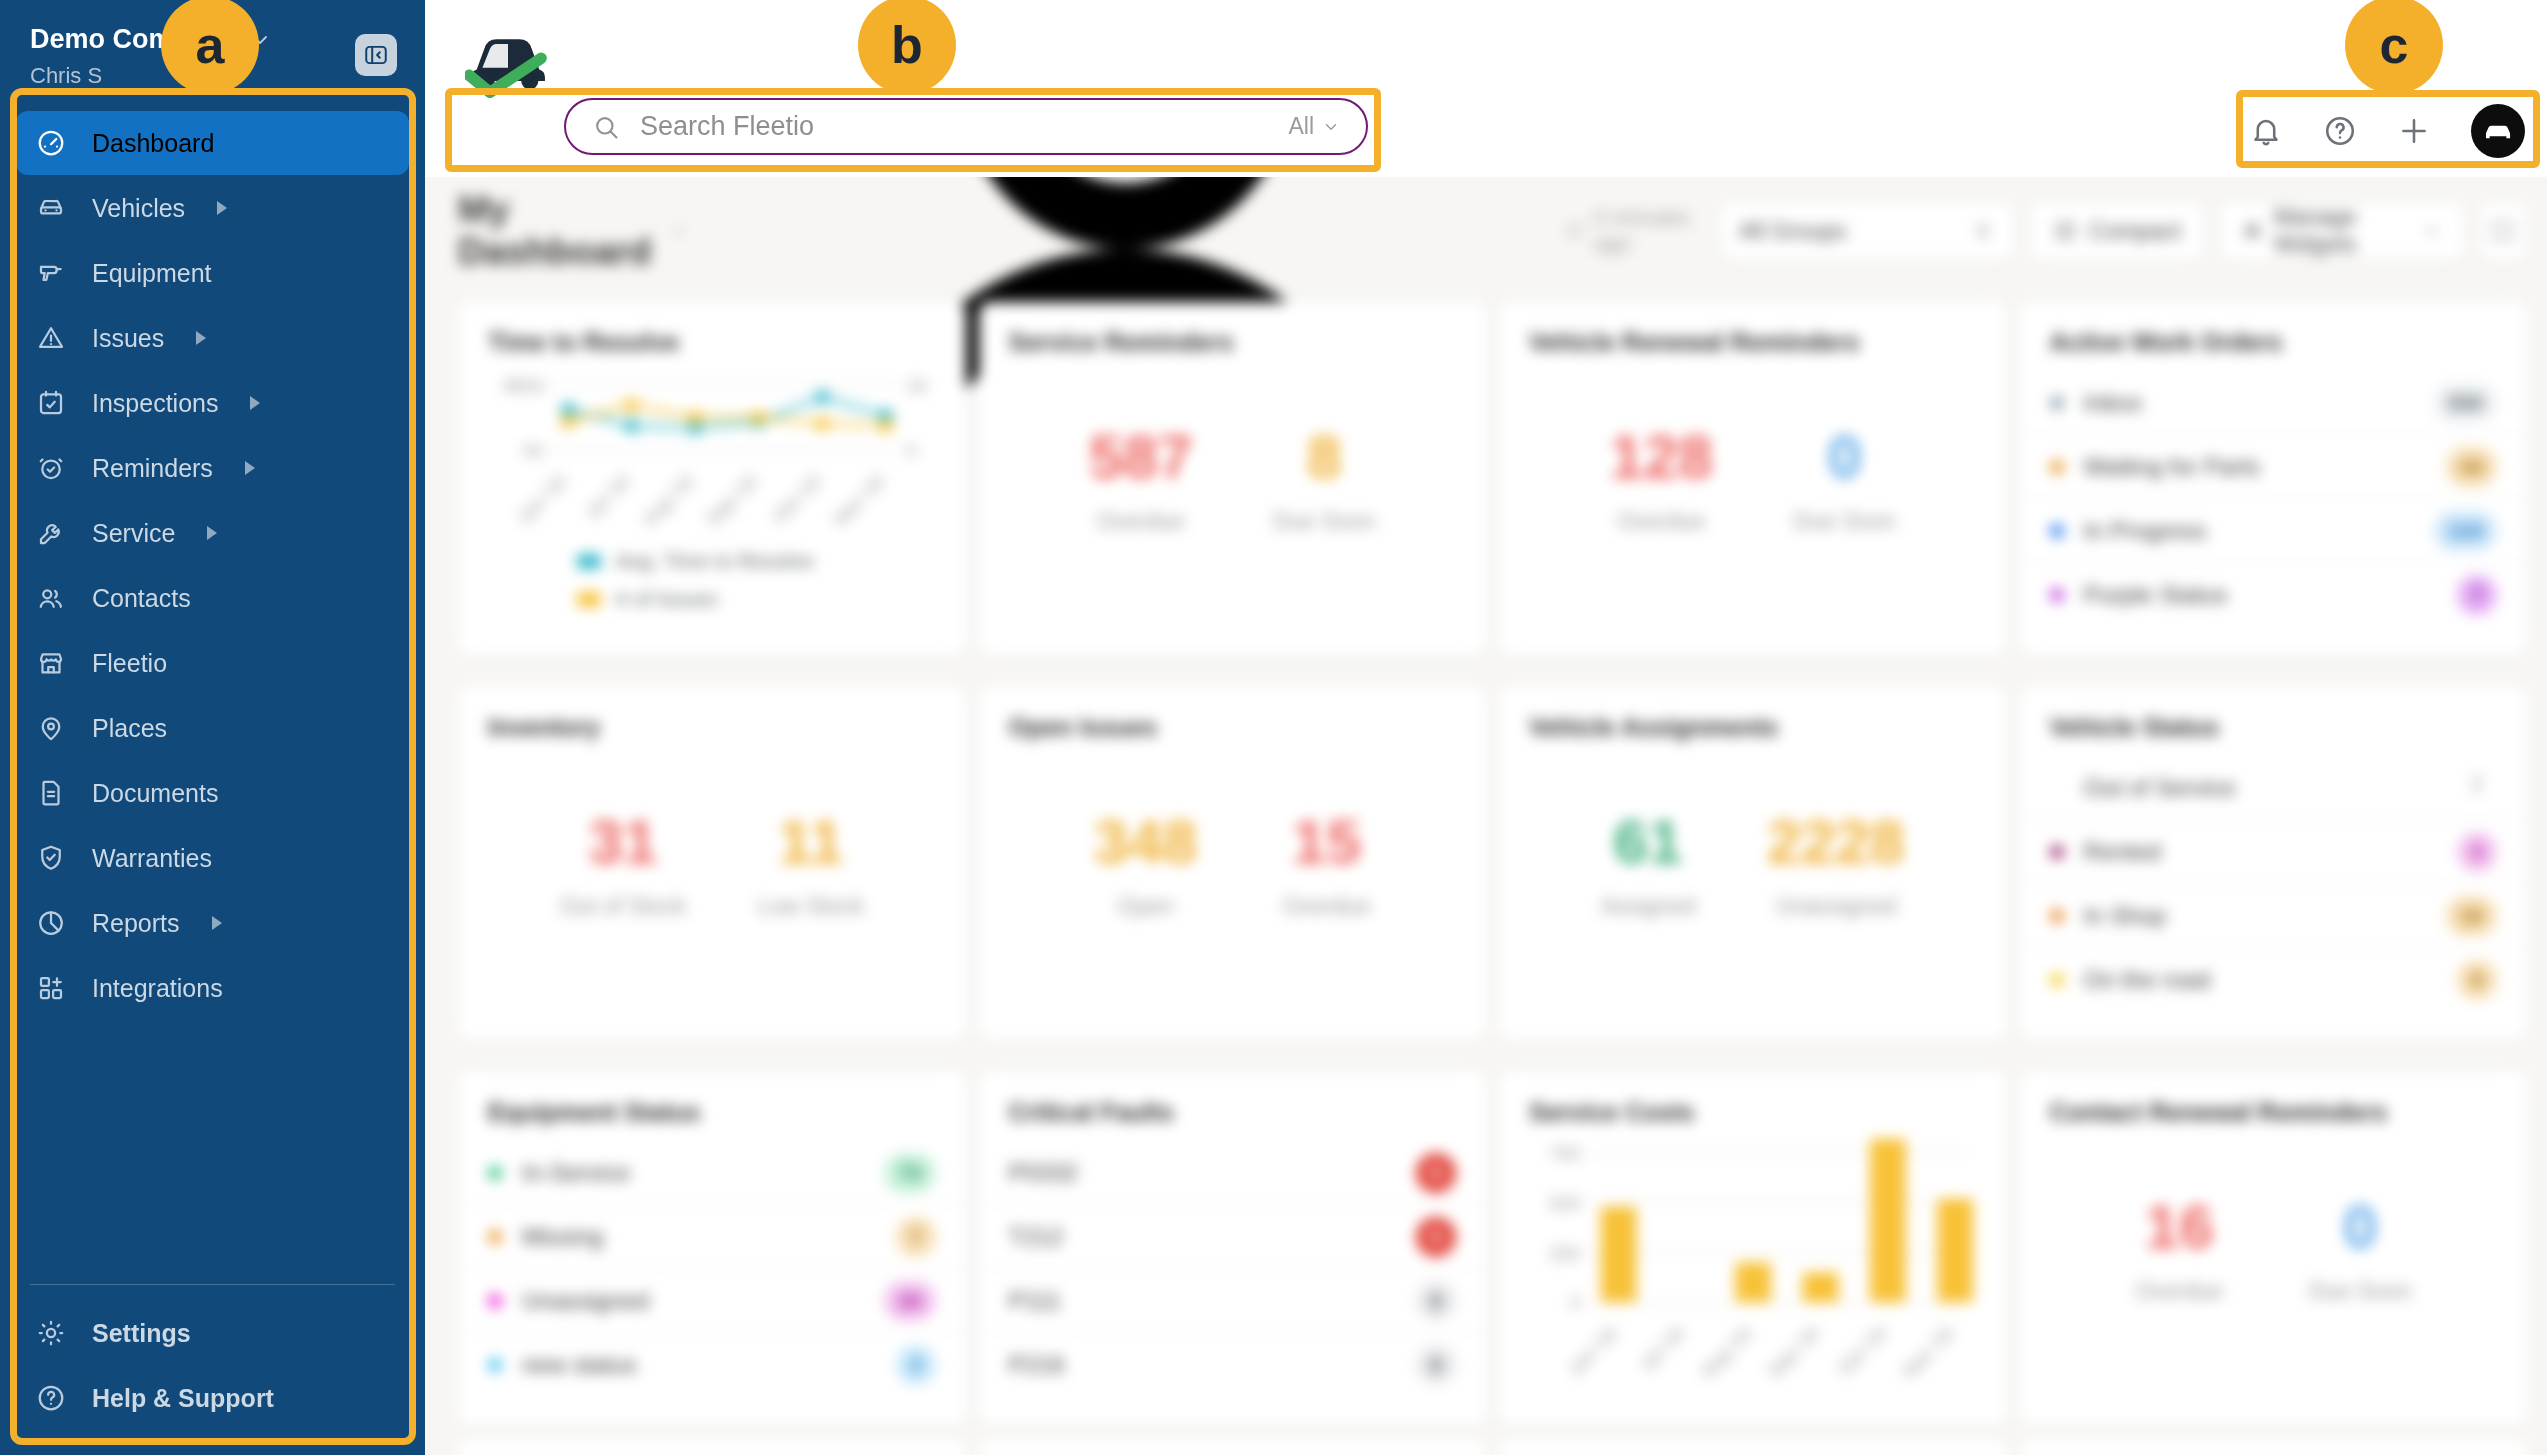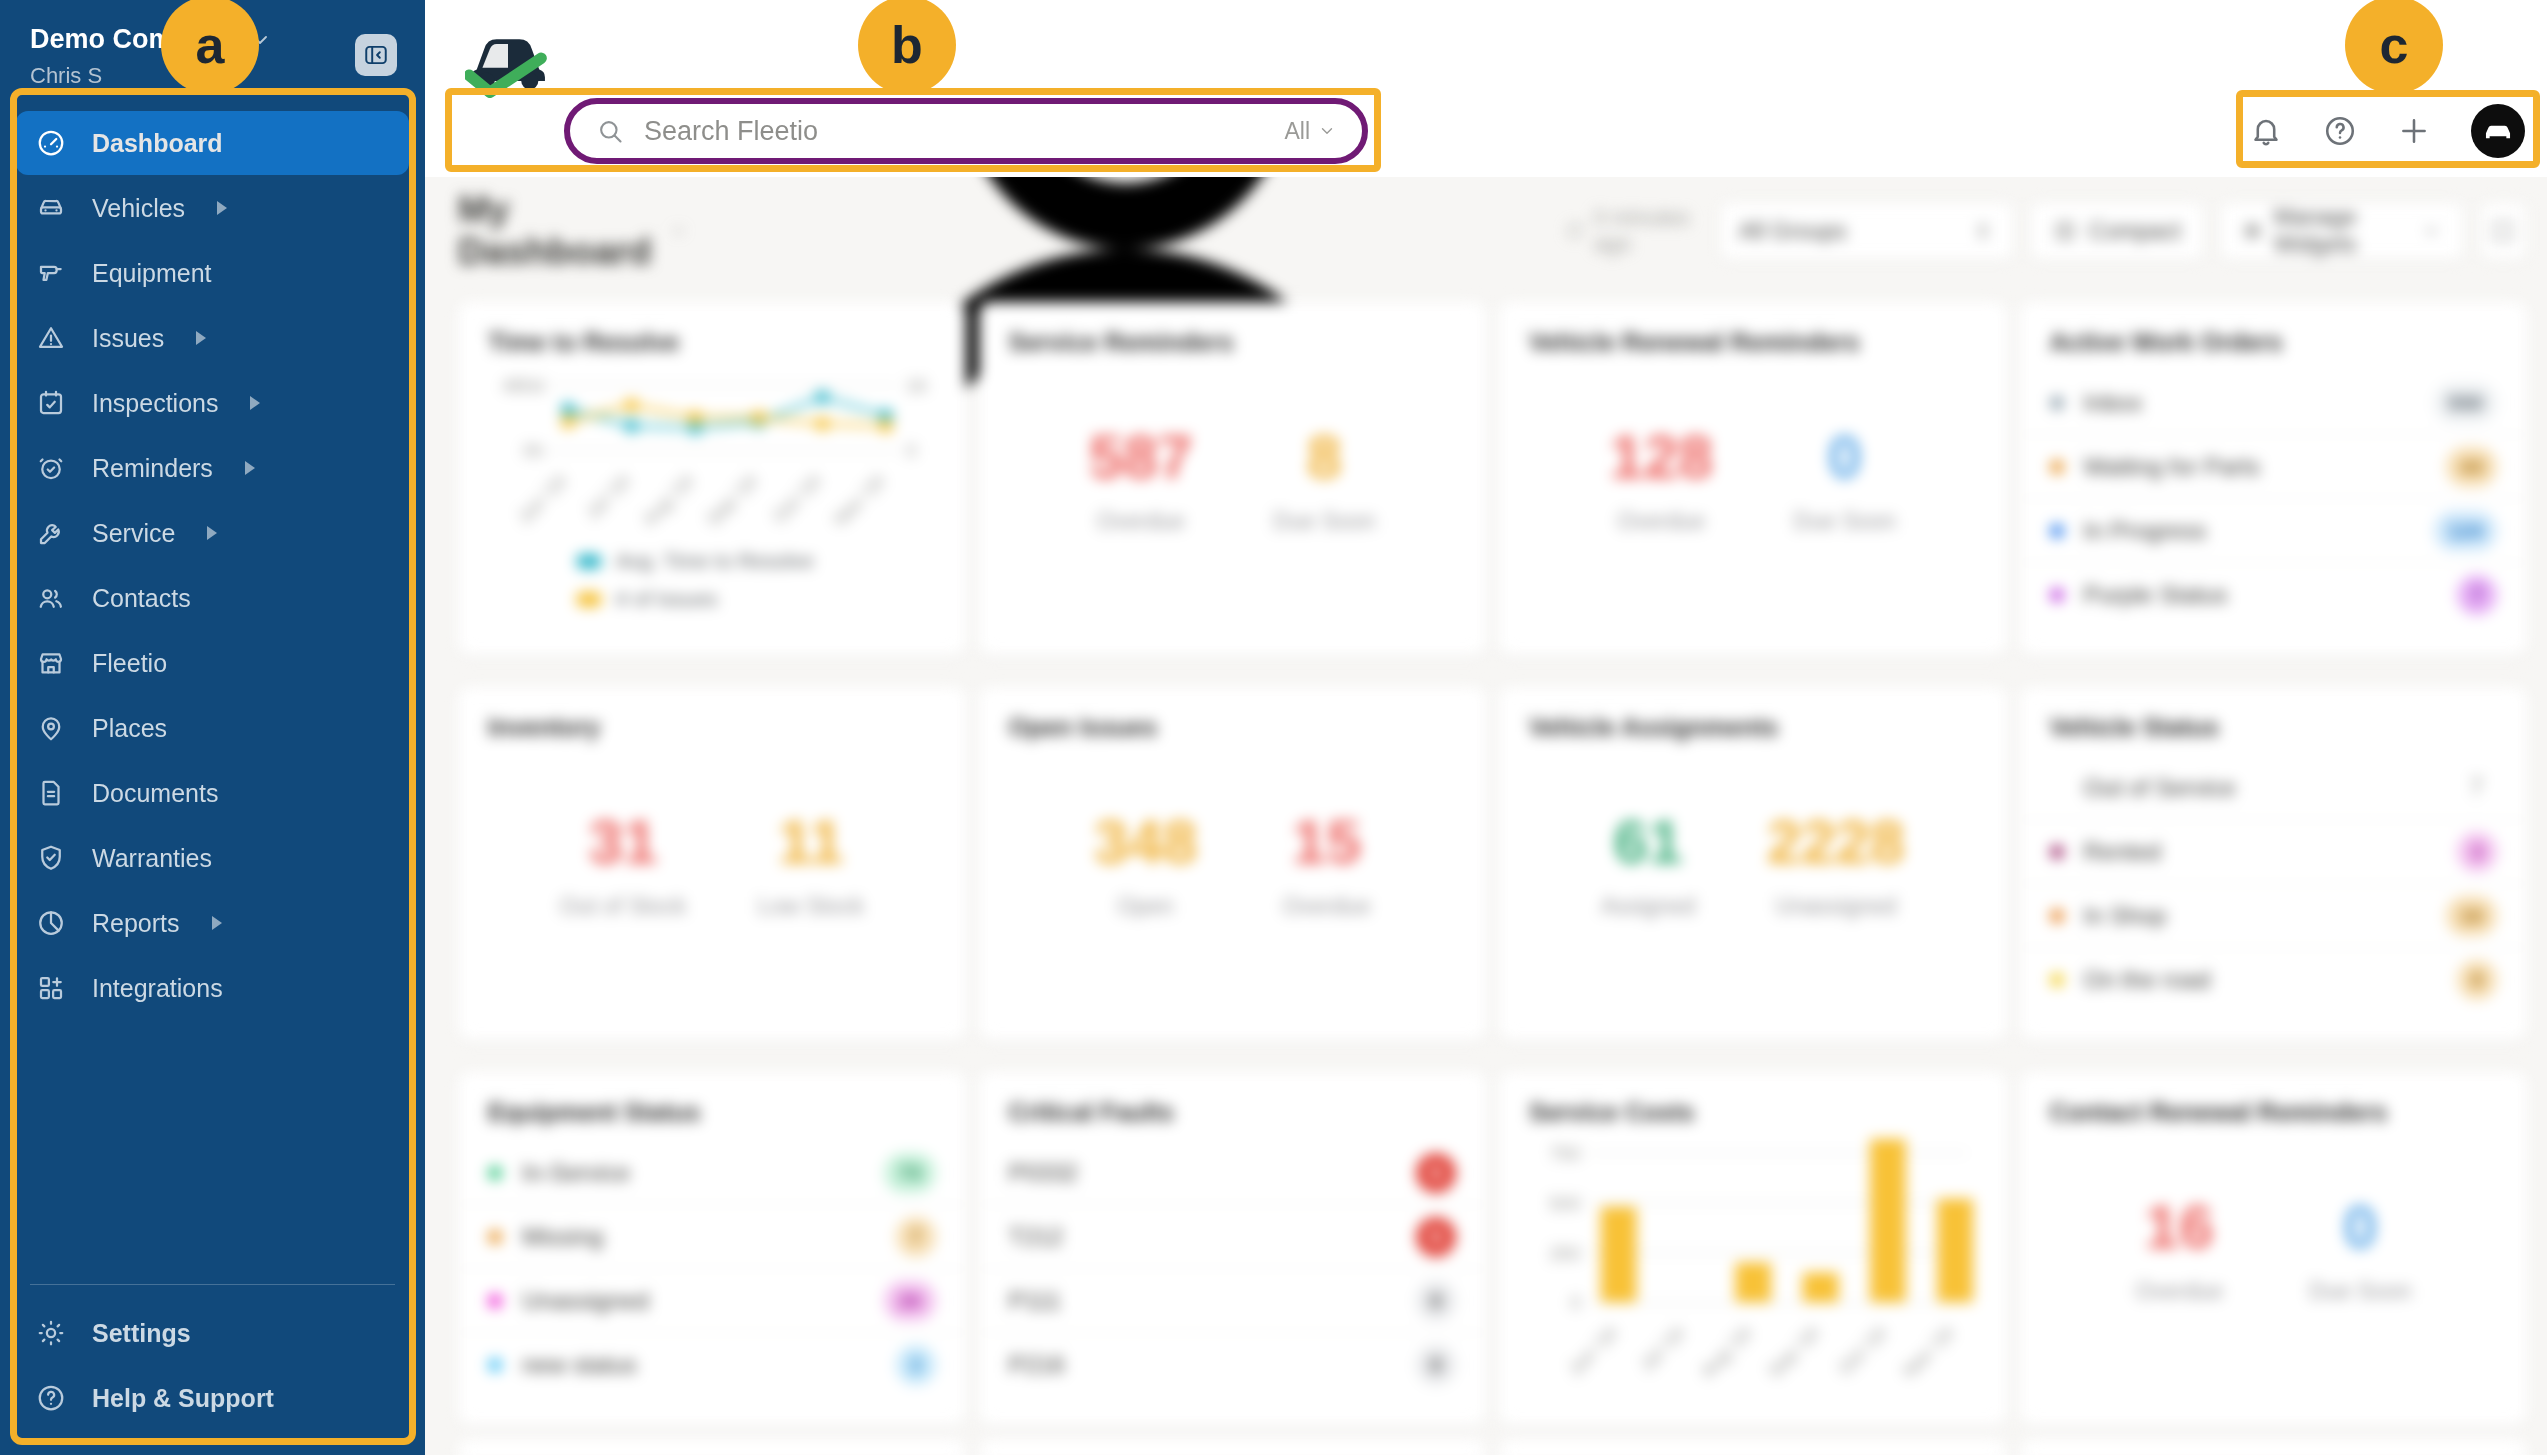--- a/index.html
+++ b/index.html
@@ -14,35 +14,35 @@
   .company{display:flex;align-items:center;gap:12px;font-size:27px;font-weight:700;color:#fff;cursor:pointer;}
   .company .ic{width:24px;height:24px;color:#b9c9d7;}
   .side-user{font-size:22px;color:#b3c3d2;margin-top:8px;}
   .collapse-btn{position:absolute;right:28px;top:34px;width:42px;height:42px;border-radius:10px;
                 background:#c6d3df;color:#0f3f6b;display:flex;align-items:center;justify-content:center;}
   .collapse-btn .ic{width:26px;height:26px;}
   .nav{flex:1;display:flex;flex-direction:column;gap:1px;padding:16px 16px 0 16px;}
   .nav-item{display:flex;align-items:center;gap:26px;height:64px;padding:0 20px;border-radius:12px;
             font-size:25px;color:#ccd9e4;cursor:pointer;}
   .nav-item .ic{width:30px;height:30px;flex:0 0 auto;color:#b9cbdc;}
-  .nav-item.active{background:#1371c3;color:#e5e5e5;font-weight:700;align-items:center;}
+  .nav-item.active{background:#1371c3;color:#000000;font-weight:400;align-items:center;}
   .nav-item.active .ic{color:#fff;}
   .chev{width:0;height:0;border-left:10px solid #8fa9c0;border-top:7px solid transparent;
         border-bottom:7px solid transparent;margin-left:6px;}
   .side-div{border-top:1px solid rgba(255,255,255,.22);margin:16px 30px;}
   .side-foot{padding:0 16px 26px 16px;display:flex;flex-direction:column;gap:1px;font-weight:bold;}
 
   .ic{display:inline-block;}
   .ic svg,svg.ic{display:block;}
   svg.ic{fill:none;stroke:currentColor;stroke-width:1.8;stroke-linecap:round;stroke-linejoin:round;}
 
   
   .topbar{position:absolute;left:425px;top:0;width:2122px;height:177px;background:#fff;z-index:1;}
   .logo{position:absolute;left:40px;top:26px;width:86px;height:72px;}
-  .searchbox{position:absolute;left:139px;top:98px;width:804px;height:66px;border:6px solid #701a75;
+  .searchbox{position:absolute;left:139px;top:98px;width:804px;height:57px;border:2px solid #701a75;
              border-radius:33px;display:flex;align-items:center;padding:0 26px;background:#fff;}
   .searchbox .ic{width:28px;height:28px;color:#8f9396;}
   .searchbox input{flex:1;border:none;outline:none;font-size:27px;color:#444;margin-left:18px;
                    font-family:inherit;background:transparent;}
   .searchbox input::placeholder{color:#8e8e8b;}
   .search-scope{display:flex;align-items:center;gap:8px;color:#9a9a97;font-size:23px;cursor:pointer;}
   .search-scope .ic{width:18px;height:18px;color:#9a9a97;}
   .top-icons{position:absolute;right:22px;top:96px;height:70px;display:flex;align-items:center;gap:40px;}
   .tool-ic{width:34px;height:34px;color:#6d7278;cursor:pointer;}
   .avatar{width:54px;height:54px;border-radius:50%;background:#0d0d0d;display:flex;align-items:center;

